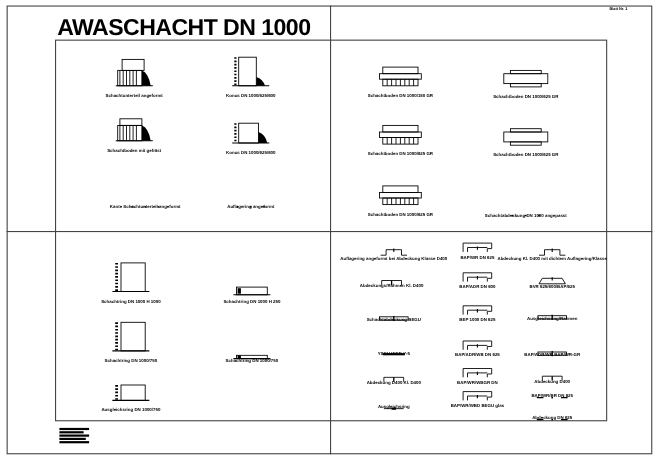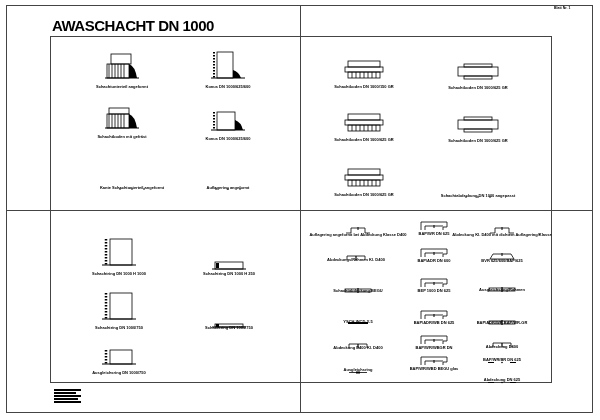--- a/index.html
+++ b/index.html
@@ -2,21 +2,21 @@
 <html><head>
 <meta charset="utf-8">
 <style>
   html,body{margin:0;padding:0;background:#fff;}
   body{width:600px;height:420px;position:relative;overflow:hidden;font-family:"Liberation Sans",sans-serif;color:#000;}
   .abs{position:absolute;}
   .frame-outer{left:6px;top:5px;width:587px;height:408px;border:1px solid #444;box-sizing:border-box;}
   .frame-inner{left:50px;top:36px;width:502px;height:347px;border:1px solid #444;box-sizing:border-box;}
   .vline{left:300px;top:5px;width:1px;height:408px;background:#444;}
   .hline{left:6px;top:210px;width:587px;height:1px;background:#444;}
-  .title{left:52px;top:16px;font-size:15px;font-weight:bold;letter-spacing:-0.5px;line-height:20px;}
+  .title{left:52px;top:16px;font-size:21px;font-weight:bold;letter-spacing:-0.5px;line-height:20px;}
   .sheet-no{left:554px;top:6px;font-size:3.5px;font-weight:bold;}
   .lbl{position:absolute;font-size:4px;font-weight:bold;white-space:nowrap;text-align:center;line-height:5px;transform:translateX(-50%);}
   .sym{position:absolute;}
   .legend{left:54px;top:389px;width:27px;}
   .legend div{height:2px;background:#000;margin-bottom:1px;}
 </style>
 </head>
 <body>
 
 <div class="abs frame-outer"></div>

